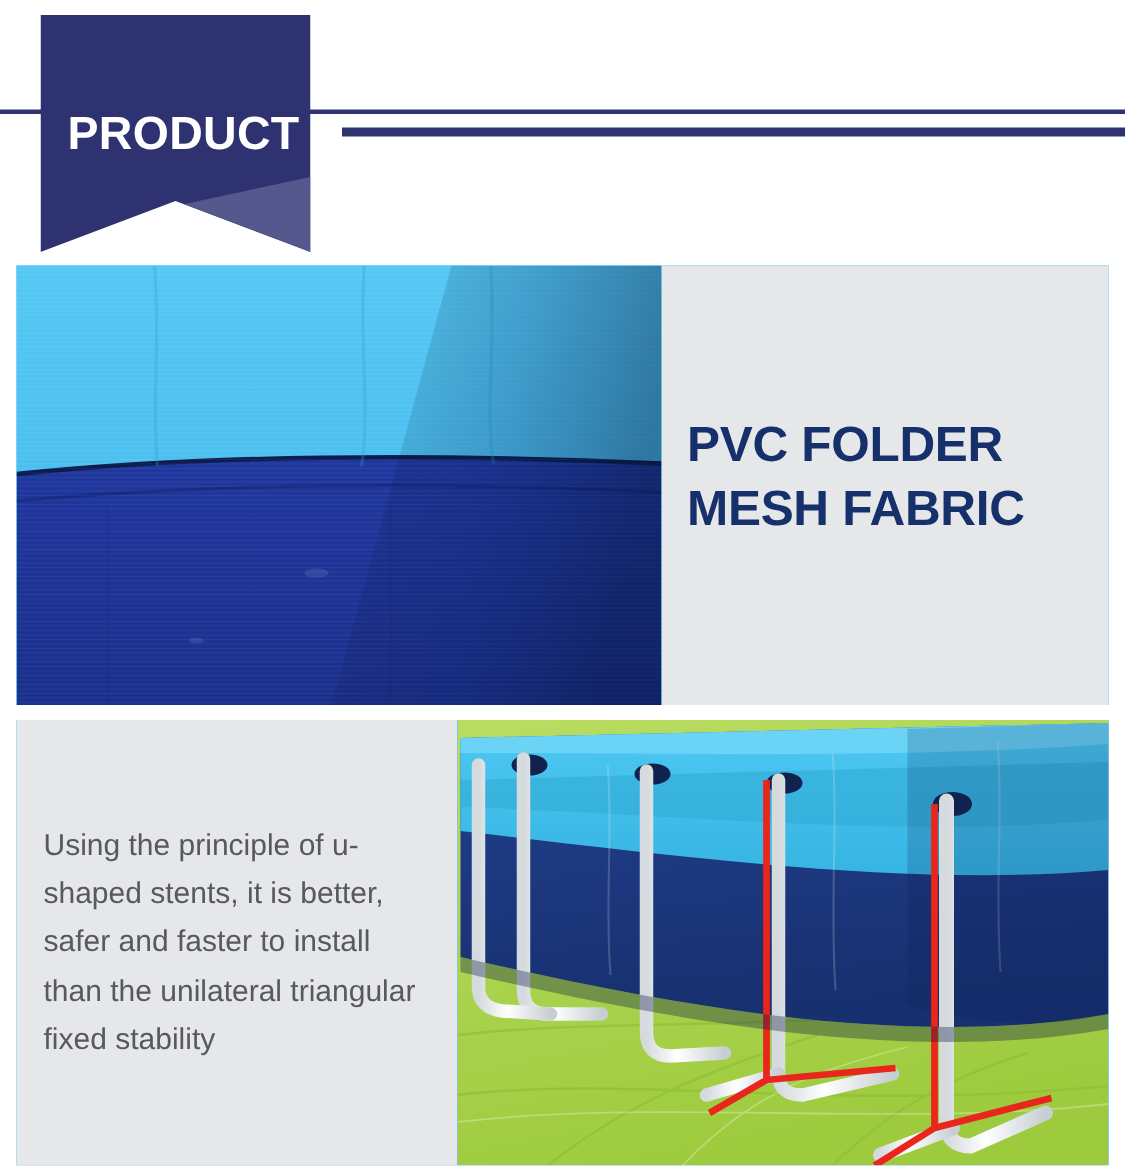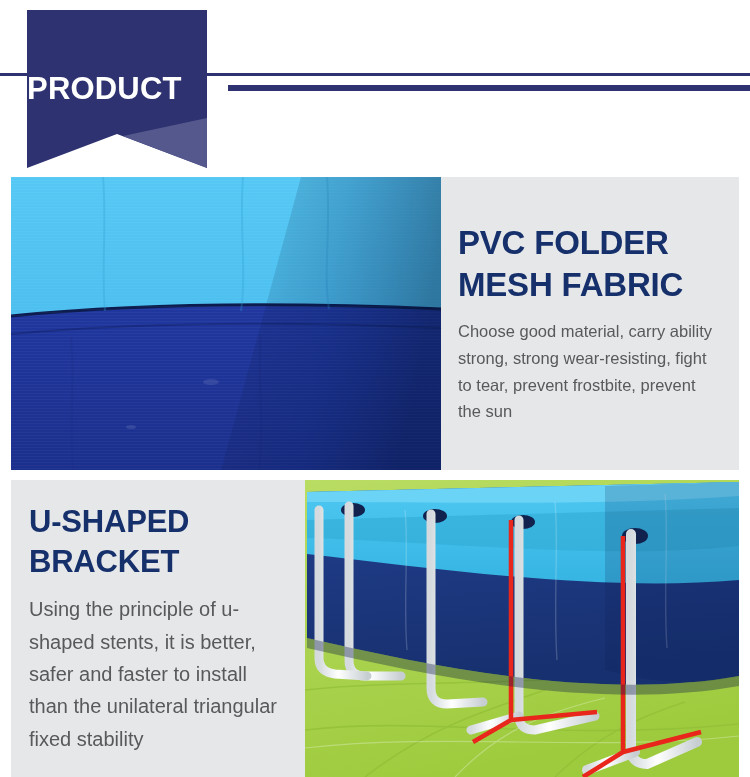--- a/index.html
+++ b/index.html
@@ -24,21 +24,21 @@
   }
 
   .banner{
     position:absolute;left:27px;top:10px;width:180px;height:158px;
     z-index:3;
   }
   .banner svg{display:block;}
   .banner-text{
     position:absolute;left:0;top:0;width:180px;height:158px;
     display:flex;flex-direction:column;justify-content:center;
-    padding-left:0;box-sizing:border-box;
+    padding-left:18px;box-sizing:border-box;
     z-index:4;pointer-events:none;
   }
   .banner-line{
     color:#ffffff;
     font-size:31px;
     font-weight:bold;
     line-height:1.18;
     letter-spacing:0.2px;
     white-space:nowrap;
   }
@@ -137,28 +137,26 @@
       </g>
 
       <path d="M290,0 L430,0 L430,293 L210,293 Z" fill="url(#shadeRight)"></path>
       <ellipse cx="200" cy="205" rx="8" ry="3" fill="#ffffff" opacity="0.10"></ellipse>
       <ellipse cx="120" cy="250" rx="5" ry="2" fill="#ffffff" opacity="0.10"></ellipse>
     </svg>
   </div>
 
   <div class="panel">
     <h2 class="heading">PVC FOLDER MESH FABRIC</h2>
-    <p class="body-text">Choose good material, carry ability strong, strong wear-resisting, fight to tear, prevent frostbite, prevent the sun</p>
   </div>
 </div>
 
 <div class="section" id="section-2">
 
   <div class="panel" style="flex:none;width:294px;">
-    <h2 class="heading">U-SHAPED BRACKET</h2>
     <p class="body-text">Using the principle of u-shaped stents, it is better, safer and faster to install than the unilateral triangular fixed stability</p>
   </div>
 
   <div class="photo" style="width:434px;height:297px;">
     <svg width="434" height="297" viewBox="0 0 434 297">
       <defs>
         <linearGradient id="ground" x1="0" y1="0" x2="0.3" y2="1">
           <stop offset="0%" stop-color="#b9dc62"></stop>
           <stop offset="100%" stop-color="#9ecb3e"></stop>
         </linearGradient>

